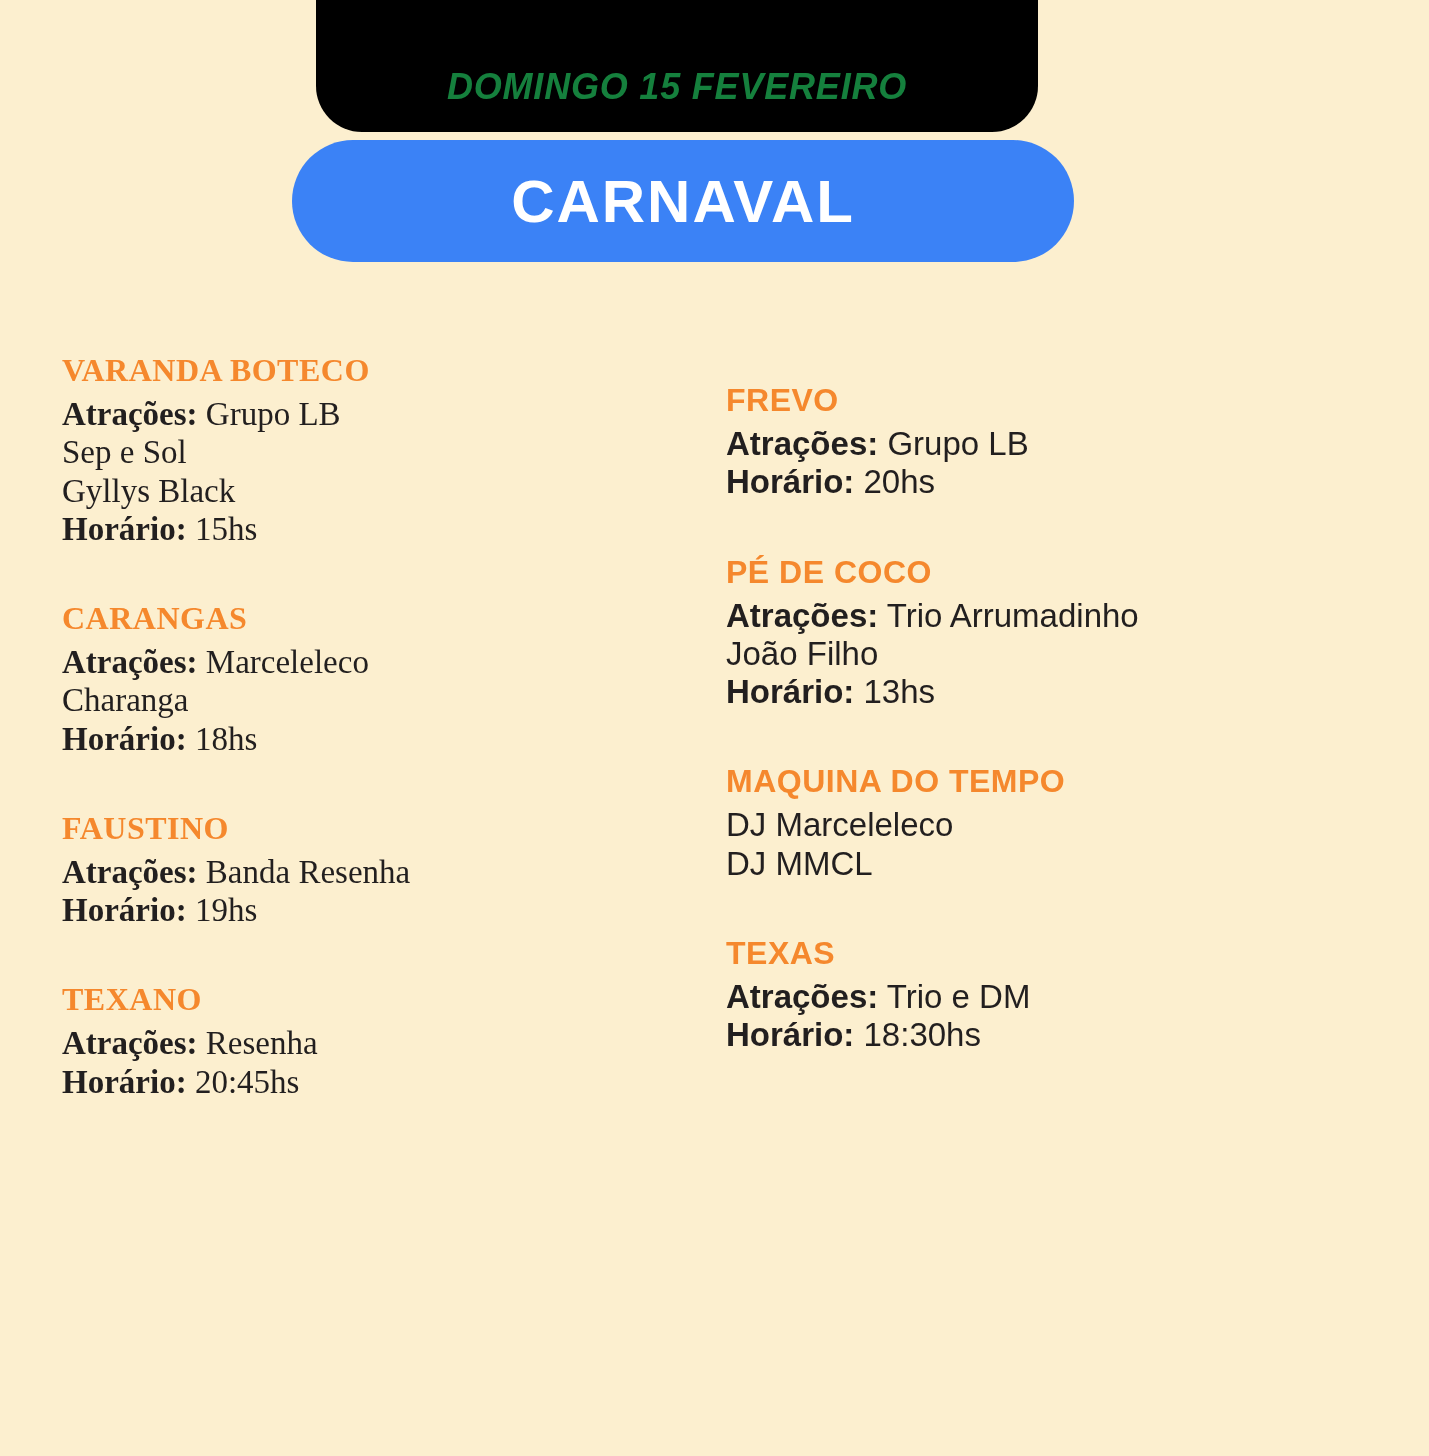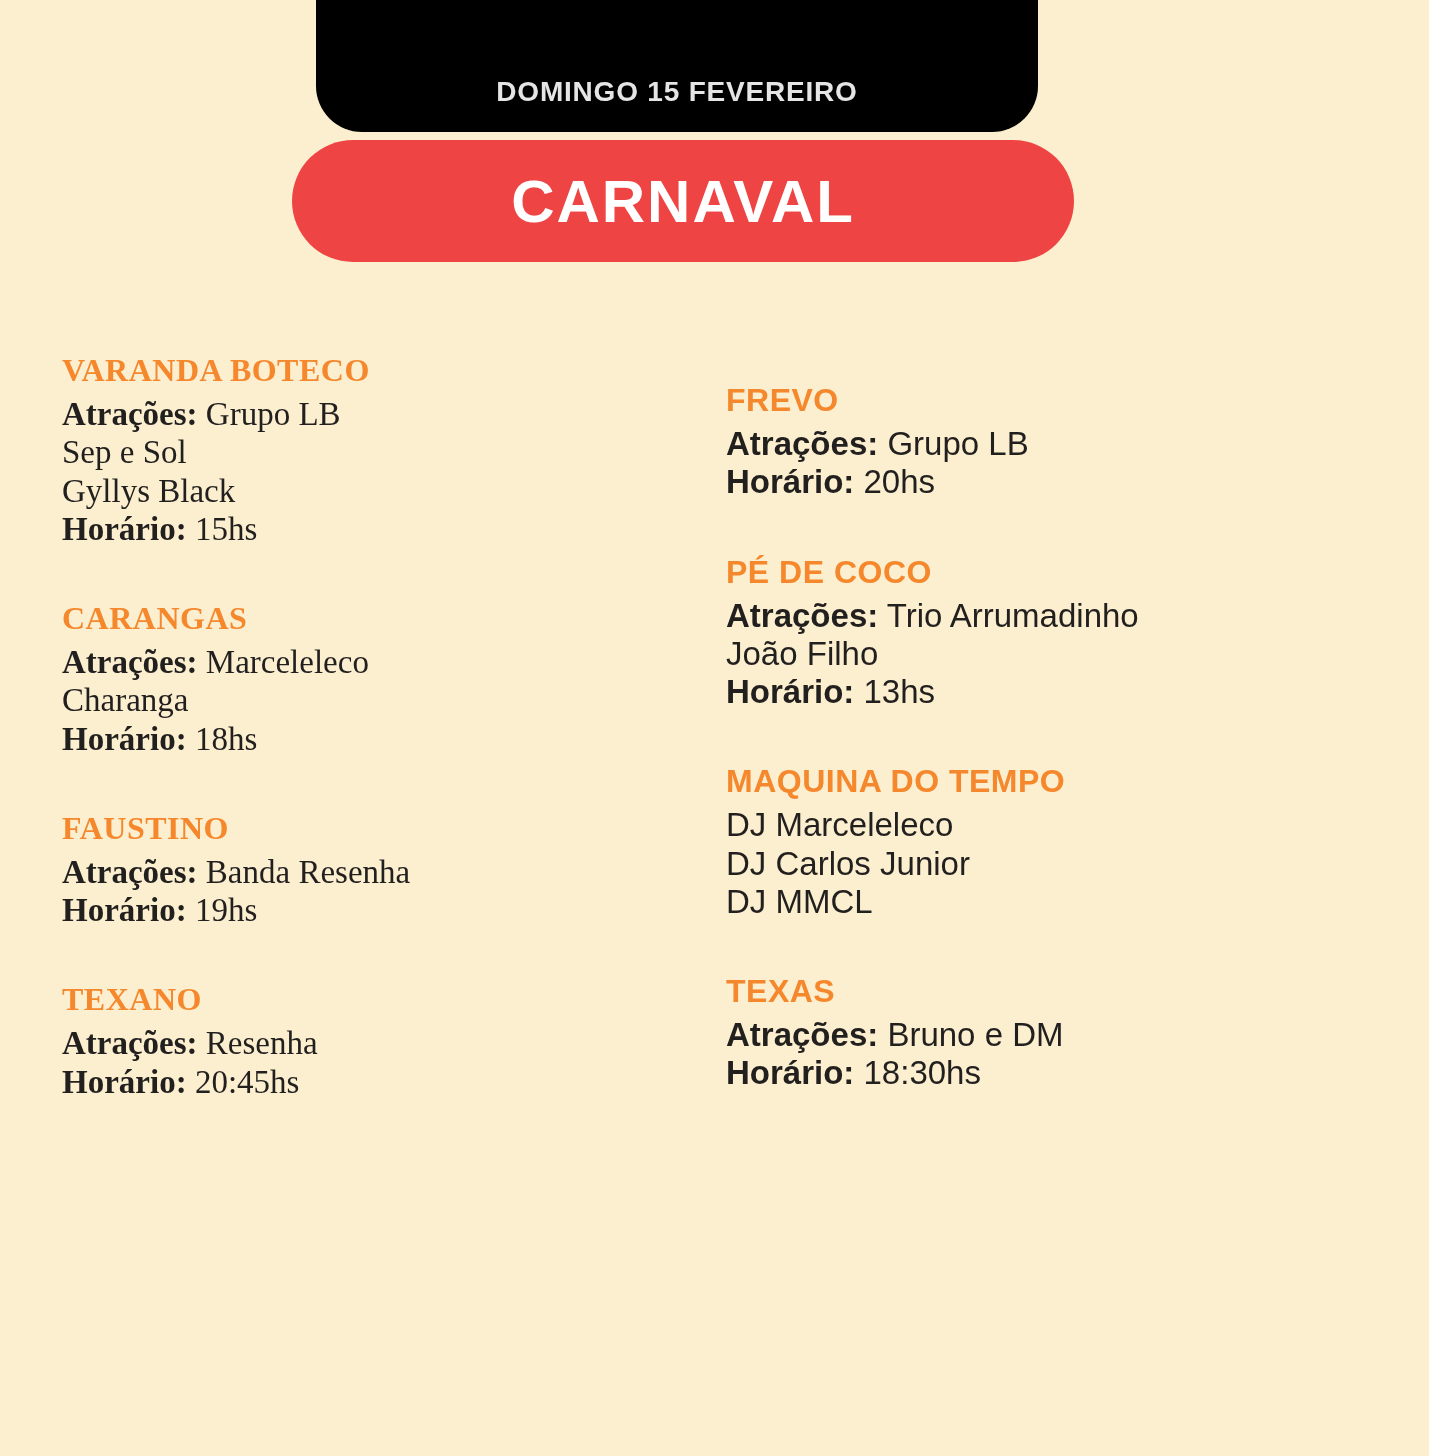--- a/index.html
+++ b/index.html
@@ -25,35 +25,36 @@
     height: 172px;
     background: #000000;
     border-radius: 0 0 46px 46px;
     display: flex;
     align-items: flex-end;
     justify-content: center;
     padding-bottom: 24px;
   }
 
   .date-banner-text {
-    color: #e5e5e5;
-    font-size: 28px;
+    color: #15803d;
+    font-size: 36px;
     font-weight: bold;
     letter-spacing: 0.8px;
     text-transform: uppercase;
     white-space: nowrap;
+    font-style: italic;
   }
 
   .title-pill {
     position: absolute;
     left: 292px;
     top: 140px;
     width: 782px;
     height: 122px;
-    background: #ef4444;
+    background: #3b82f6;
     border-radius: 62px;
     display: flex;
     align-items: center;
     justify-content: center;
   }
 
   .title-pill-text {
     color: #ffffff;
     font-size: 60px;
     font-weight: bold;
@@ -205,29 +206,28 @@
       <div class="venue-line">João Filho</div>
       <div class="venue-line">
         <b>Horário:</b>
         <span>13hs</span>
       </div>
     </div>
 
     <div class="venue gap-md">
       <div class="venue-name">MAQUINA DO TEMPO</div>
       <div class="venue-line">DJ Marceleleco</div>
-      <div class="venue-line">DJ Carlos Junior</div>
       <div class="venue-line">DJ MMCL</div>
     </div>
 
     <div class="venue">
       <div class="venue-name">TEXAS</div>
       <div class="venue-line">
         <b>Atrações:</b>
-        <span>Bruno e DM</span>
+        <span>Trio e DM</span>
       </div>
       <div class="venue-line">
         <b>Horário:</b>
         <span>18:30hs</span>
       </div>
     </div>
 
   </div>
 
 </div>

